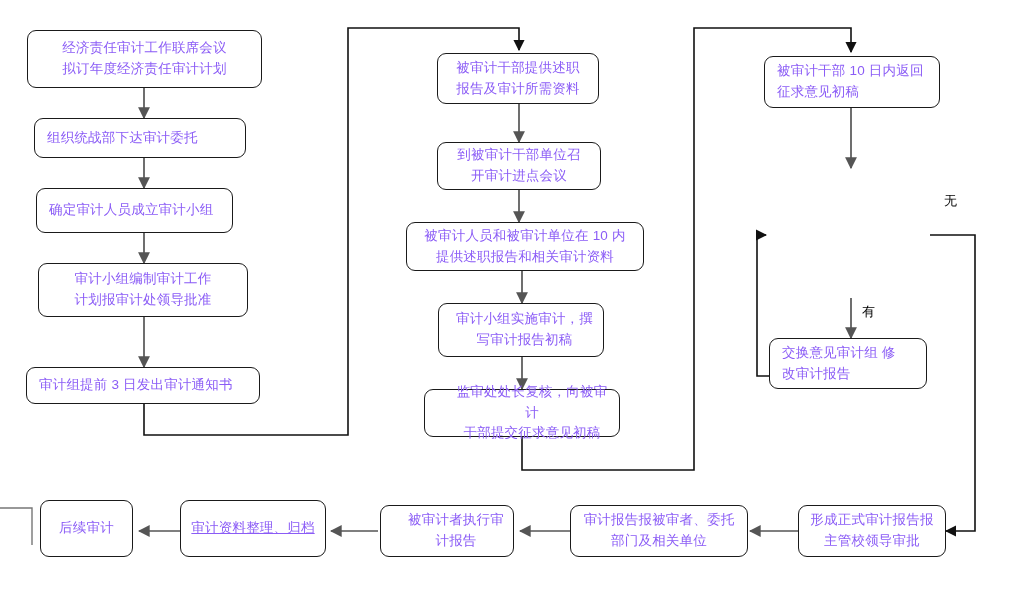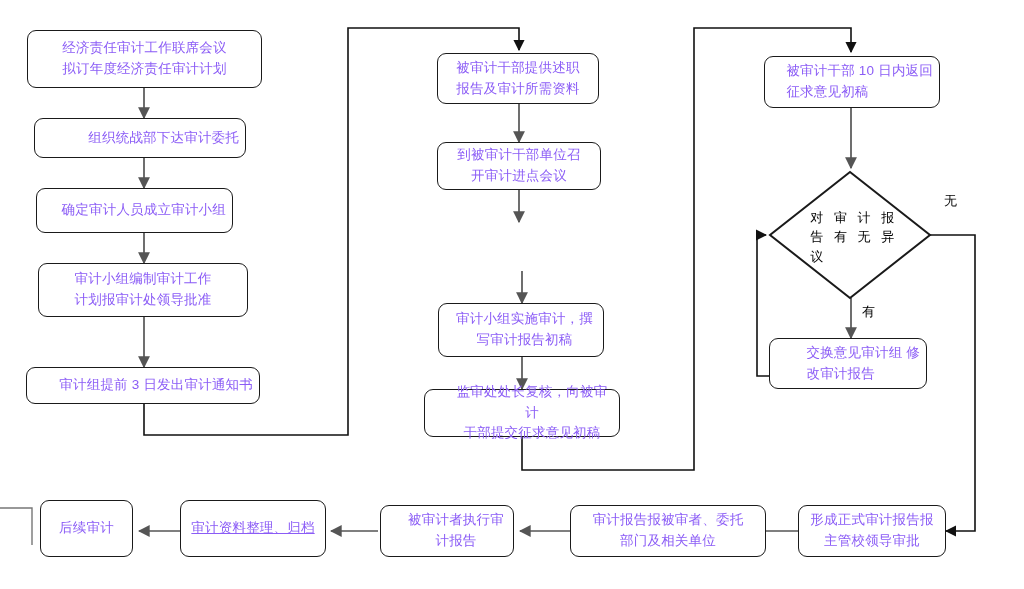--- a/index.html
+++ b/index.html
@@ -34,21 +34,21 @@
     line-height: 1.52;
     letter-spacing: 0.2px;
     padding: 2px 6px;
     z-index: 3;
   }
   .node .txt {
     display: block;
     white-space: pre-line;
   }
   .node.left-al {
-    justify-content: flex-end;
+    justify-content: flex-start;
     text-align: left;
   }
   .node.left-al .txt { padding-left: 6px; }
 
   
   .diamond-wrap {
     position: absolute;
     z-index: 3;
   }
   .diamond-wrap svg { display: block; }
@@ -164,61 +164,55 @@
   <div class="node" style="left:437px; top:53px; width:162px; height:51px;">
     <span class="txt">被审计干部提供述职
 报告及审计所需资料</span>
   </div>
 
   <div class="node" style="left:437px; top:142px; width:164px; height:48px;">
     <span class="txt">到被审计干部单位召
 开审计进点会议</span>
   </div>
 
+  <div class="node" style="left:406px; top:222px; width:238px; height:49px;">
+    <span class="txt">被审计人员和被审计单位在 10 内
+提供述职报告和相关审计资料</span>
+  </div>
 
   <div class="node" style="left:438px; top:303px; width:166px; height:54px;padding-left:13px;">
     <span class="txt">审计小组实施审计，撰
 写审计报告初稿</span>
   </div>
 
   <div class="node" style="left:424px; top:389px; width:196px; height:48px;padding-left:26px;">
     <span class="txt">监审处处长复核，向被审计
 干部提交征求意见初稿</span>
   </div>
 
   <div class="node left-al" style="left:764px; top:56px; width:176px; height:52px;">
     <span class="txt">被审计干部 10 日内返回
 征求意见初稿</span>
   </div>
 
-  <div class="diamond-wrap" style="left:768px; top:170px; width:164px; height:130px;">
-    <svg width="164" height="130" viewBox="0 0 164 130" xmlns="http://www.w3.org/2000/svg">
-      <polygon points="82,2 162,65 82,128 2,65" fill="#ffffff" stroke="#1a1a1a" stroke-width="2"></polygon>
-    </svg>
-    <div class="diamond-label">
-      <span class="txt">对 审 计 报
-告 有 无 异
-议</span>
-    </div>
-  </div>
 
   <div class="node left-al" style="left:769px; top:338px; width:158px; height:51px;">
     <span class="txt">交换意见审计组 修
 改审计报告</span>
   </div>
 
   <span class="edge-label" style="left:944px; top:192px;">无</span>
   <span class="edge-label" style="left:862px; top:303px;">有</span>
 
   <div class="node" style="left:798px; top:505px; width:148px; height:52px;">
     <span class="txt">形成正式审计报告报
 主管校领导审批</span>
   </div>
 
-  <div class="node" style="left:570px; top:505px; width:196px; height:52px;">
+  <div class="node" style="left:570px; top:505px; width:178px; height:52px;">
     <span class="txt">审计报告报被审者、委托
 部门及相关单位</span>
   </div>
 
   <div class="node" style="left:380px; top:505px; width:134px; height:52px;padding-left:24px;">
     <span class="txt">被审计者执行审
 计报告</span>
   </div>
 
   <div class="node" style="left:180px; top:500px; width:146px; height:57px;text-decoration:underline;">

